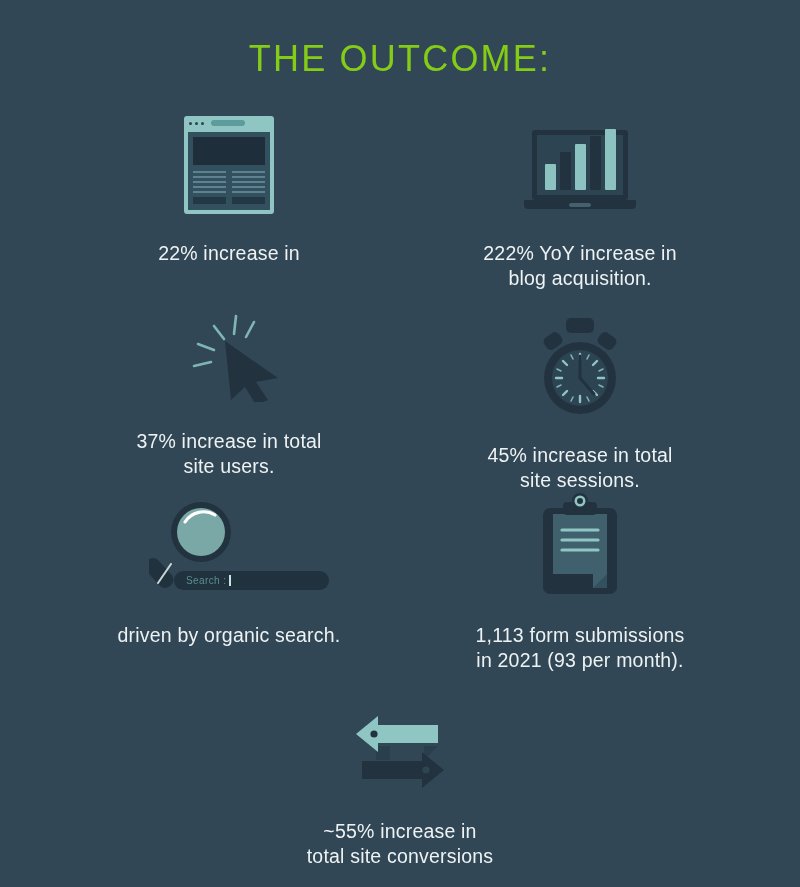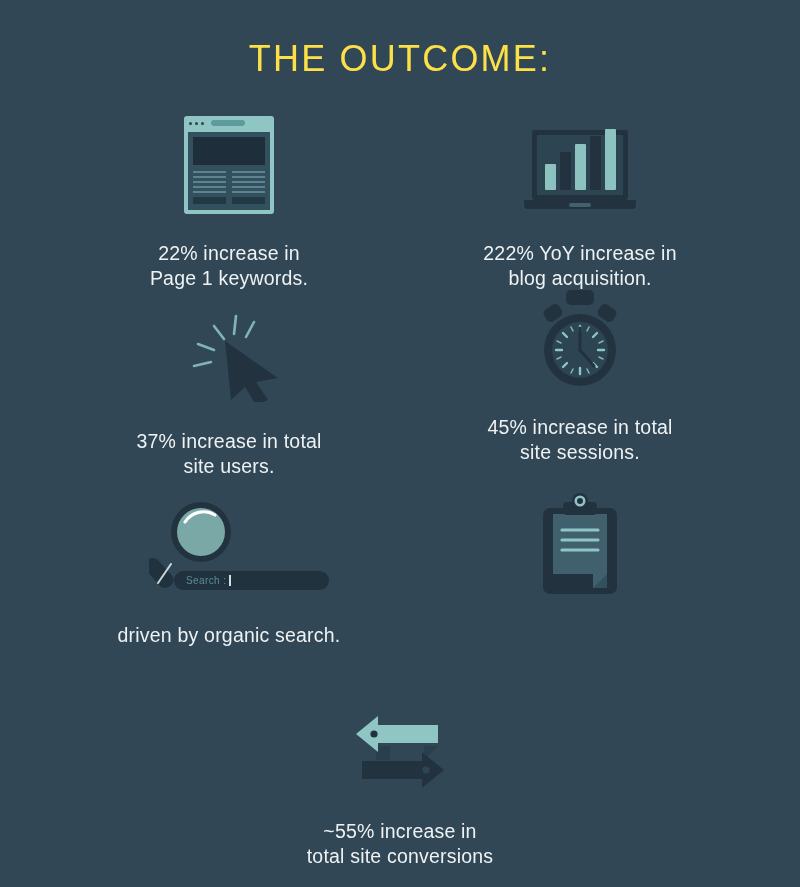--- a/index.html
+++ b/index.html
@@ -18,21 +18,21 @@
     width: 800px;
     height: 887px;
     background: #314756;
   }
   .title {
     position: absolute;
     top: 38px;
     left: 0;
     width: 800px;
     text-align: center;
-    color: #fde047;
+    color: #84cc16;
     font-size: 36px;
     font-weight: 300;
     letter-spacing: 2.2px;
     text-transform: uppercase;
   }
 
   
   .stat {
     position: absolute;
     text-align: center;
@@ -50,21 +50,21 @@
     font-weight: 400;
     line-height: 25px;
     letter-spacing: 0.2px;
   }
   .caption .ln { display: block; white-space: pre; }
 
   
   #stat-keywords   { left: 64px;  top: 110px; width: 330px; }
   #stat-blog       { left: 415px; top: 110px; width: 330px; }
   #stat-users      { left: 64px;  top: 298px; width: 330px; }
-  #stat-sessions   { left: 415px; top: 284px; width: 330px; }
+  #stat-sessions   { left: 415px; top: 312px; width: 330px; }
   #stat-organic    { left: 64px;  top: 492px; width: 330px; }
   #stat-forms      { left: 415px; top: 492px; width: 330px; }
   #stat-conversions{ left: 235px; top: 688px; width: 330px; }
 
   
   .browser {
     width: 90px;
     height: 98px;
     background: #8fc6c4;
     border-radius: 3px;
@@ -219,21 +219,20 @@
               <div class="line"></div>
               <div class="line"></div>
               <div class="btn"></div>
             </div>
           </div>
         </div>
       </div>
     </div>
     <div class="caption">
       <span class="ln">22% increase in</span>
-      <span class="ln">Page 1 keywords.</span>
     </div>
   </div>
 
   <div class="stat" id="stat-blog">
     <div class="icon-wrap">
       <div class="laptop">
         <div class="frame">
           <div class="bar" style="height:26px;background:#8cc3c0;"></div>
           <div class="bar" style="height:38px;background:#22333f;"></div>
           <div class="bar" style="height:46px;background:#8cc3c0;"></div>
@@ -339,20 +338,24 @@
         <circle cx="43" cy="9" r="8" fill="#22333f"></circle>
         <circle cx="43" cy="9" r="5.5" fill="#8fc6c4"></circle>
         <circle cx="43" cy="9" r="3" fill="#22333f"></circle>
         <g stroke="#8fc6c4" stroke-width="3.2" stroke-linecap="round">
           <line x1="25" y1="38" x2="61" y2="38"></line>
           <line x1="25" y1="48" x2="61" y2="48"></line>
           <line x1="25" y1="58" x2="61" y2="58"></line>
         </g>
       </svg>
     </div>
+    <div class="caption">
+      <span class="ln">1,113 form submissions</span>
+      <span class="ln">in 2021 (93 per month).</span>
+    </div>
   </div>
 
   <div class="stat" id="stat-conversions">
     <div class="icon-wrap">
       <svg class="arrows" viewBox="0 0 92 80">
         <path d="M22 34 L36 34 L36 48 L22 48 Z" fill="#2a3f4c"></path>
         <path d="M70 34 L84 34 L70 48 Z" fill="#2a3f4c"></path>
         <path d="M2 22 L24 4 L24 13 L84 13 L84 31 L24 31 L24 40 Z" fill="#8fc6c4"></path>
         <circle cx="20" cy="22" r="3.6" fill="#22333f"></circle>
         <path d="M90 58 L68 40 L68 49 L8 49 L8 67 L68 67 L68 76 Z" fill="#22333f"></path>

